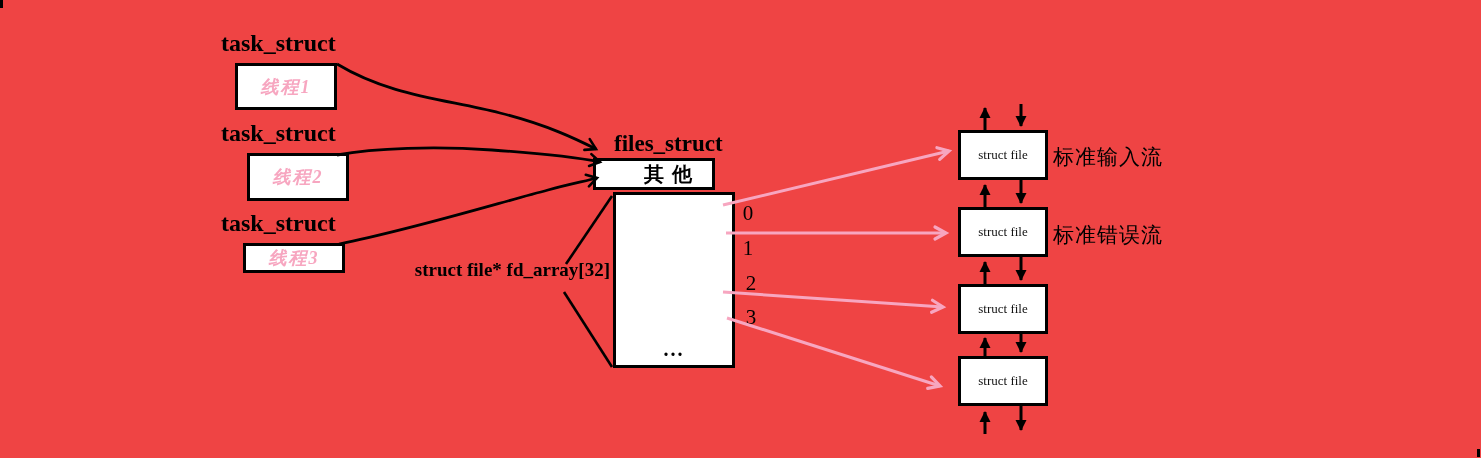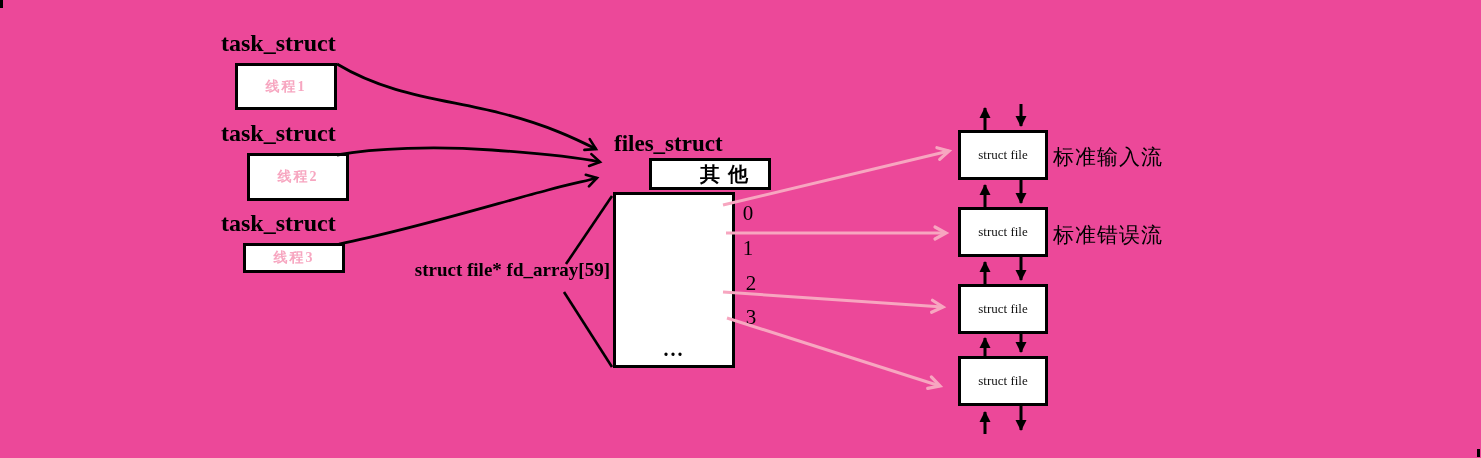--- a/index.html
+++ b/index.html
@@ -1,26 +1,26 @@
 <!DOCTYPE html>
 <html><head>
 <meta charset="utf-8">
 <style>
   html,body{margin:0;padding:0;background:#fff;}
   .canvas{
-    position:relative;width:1481px;height:458px;background:#ec4899;
+    position:relative;width:1481px;height:458px;background:#ef4444;
     font-family:"Liberation Serif", serif;color:#000;overflow:hidden;
   }
   .abs{position:absolute;}
   .box{
     position:absolute;border:3px solid #000;background:#fff;box-sizing:border-box;
     display:flex;align-items:center;justify-content:center;
   }
   .task-title{font-size:24px;font-weight:bold;white-space:nowrap;}
-  .thread-text{color:#f7a6c0;font-size:14px;letter-spacing:2px;font-weight:bold;}
+  .thread-text{color:#f7a6c0;font-size:18px;letter-spacing:2px;font-weight:bold;font-style:italic;}
   .fs-title{font-size:23px;font-weight:bold;white-space:nowrap;}
   .header-cell{font-size:20px;font-weight:bold;letter-spacing:8px;text-indent:8px;}
   .fd-array{position:absolute;box-sizing:border-box;display:flex;flex-direction:column;}
   .fd-row{flex:1;border-bottom:3px solid #000;display:flex;align-items:center;justify-content:center;}
   .fd-row:last-child{border-bottom:none;}
   .dots{font-size:20px;font-weight:bold;letter-spacing:2px;}
   .fd-index{font-size:21px;width:24px;text-align:center;}
   .array-label{font-size:19px;font-weight:bold;text-align:right;white-space:nowrap;}
   .file-text{font-size:13px;white-space:nowrap;color:#111;}
   .stream-label{font-size:21px;font-weight:normal;letter-spacing:1px;white-space:nowrap;}
@@ -45,40 +45,40 @@
     <span class="thread-text">线程2</span>
   </div>
 
   <div class="abs task-title" style="left:221px;top:210px;">task_struct</div>
   <div class="box" style="left:235px;top:243px;width:102px;height:30px;margin-left:8px;">
     <span class="thread-text">线程3</span>
   </div>
 
   <div class="abs fs-title" style="left:614px;top:131px;">files_struct</div>
 
-  <div class="box" style="left:649px;top:158px;width:122px;height:32px;padding-left:28px;">
+  <div class="box" style="left:593px;top:158px;width:122px;height:32px;padding-left:28px;">
     <span class="header-cell">其他</span>
   </div>
 
   <div class="fd-array box" style="left:613px;top:192px;width:122px;height:176px;padding:0;display:flex;">
     <div class="fd-row"></div>
     <div class="fd-row"></div>
     <div class="fd-row"></div>
     <div class="fd-row"></div>
     <div class="fd-row">
       <span class="dots">...</span>
     </div>
   </div>
 
   <div class="abs fd-index" style="left:736px;top:201px;">0</div>
   <div class="abs fd-index" style="left:736px;top:236px;">1</div>
   <div class="abs fd-index" style="left:739px;top:271px;">2</div>
   <div class="abs fd-index" style="left:739px;top:305px;">3</div>
 
-  <div class="abs array-label" style="left:370px;top:259px;width:240px;">struct file* fd_array[59]</div>
+  <div class="abs array-label" style="left:370px;top:259px;width:240px;">struct file* fd_array[32]</div>
 
   <div class="box" style="left:958px;top:130px;width:90px;height:50px;">
     <span class="file-text">struct file</span>
   </div>
   <div class="abs stream-label" style="left:1053px;top:143px;">标准输入流</div>
 
   <div class="box" style="left:958px;top:207px;width:90px;height:50px;">
     <span class="file-text">struct file</span>
   </div>
   <div class="abs stream-label" style="left:1053px;top:221px;">标准错误流</div>

